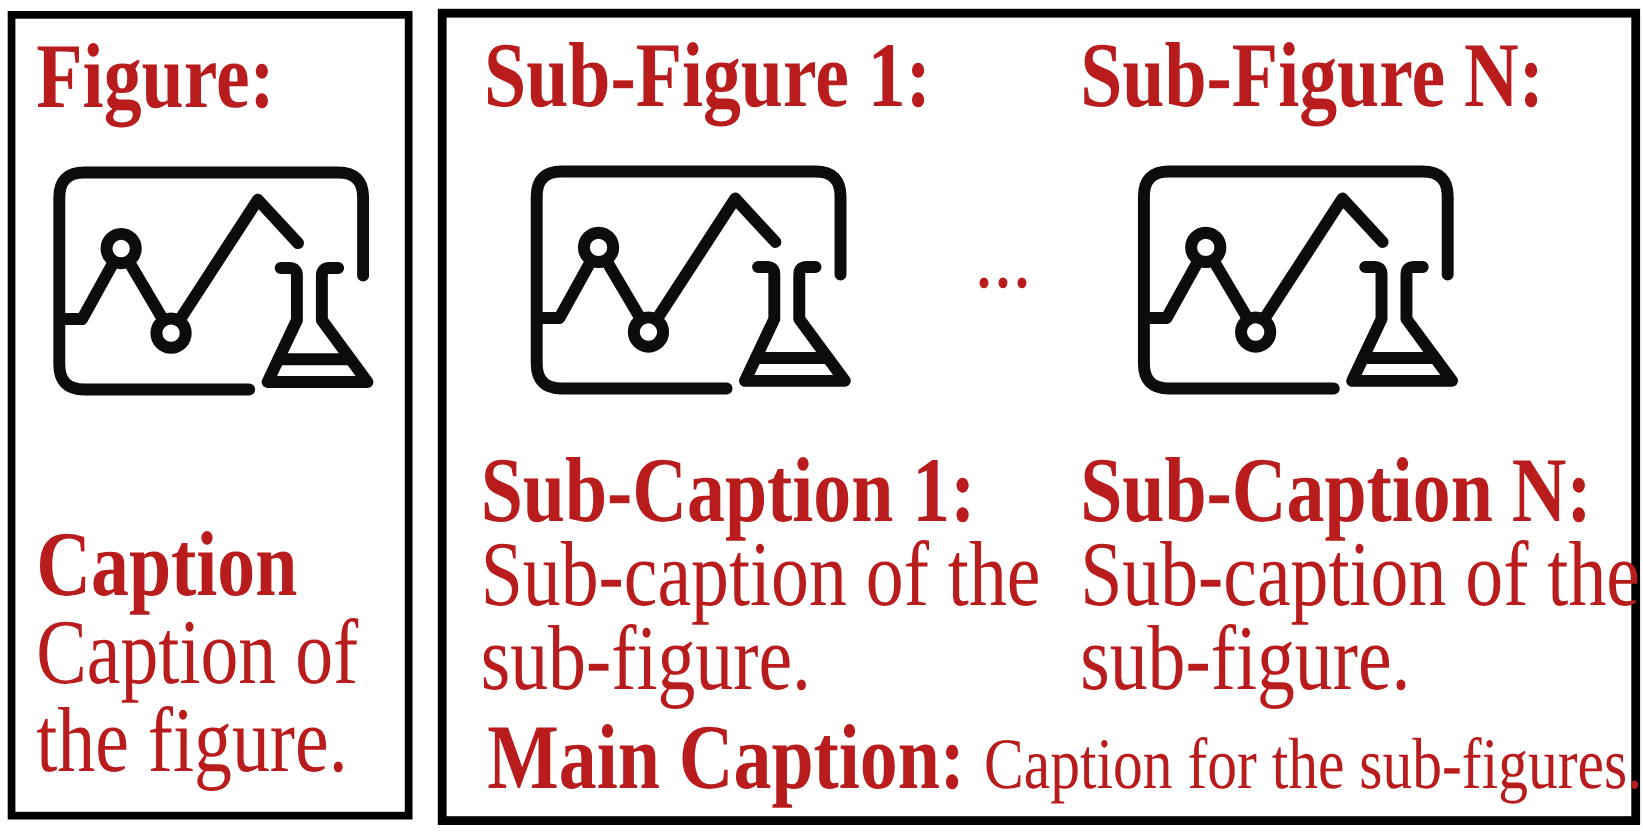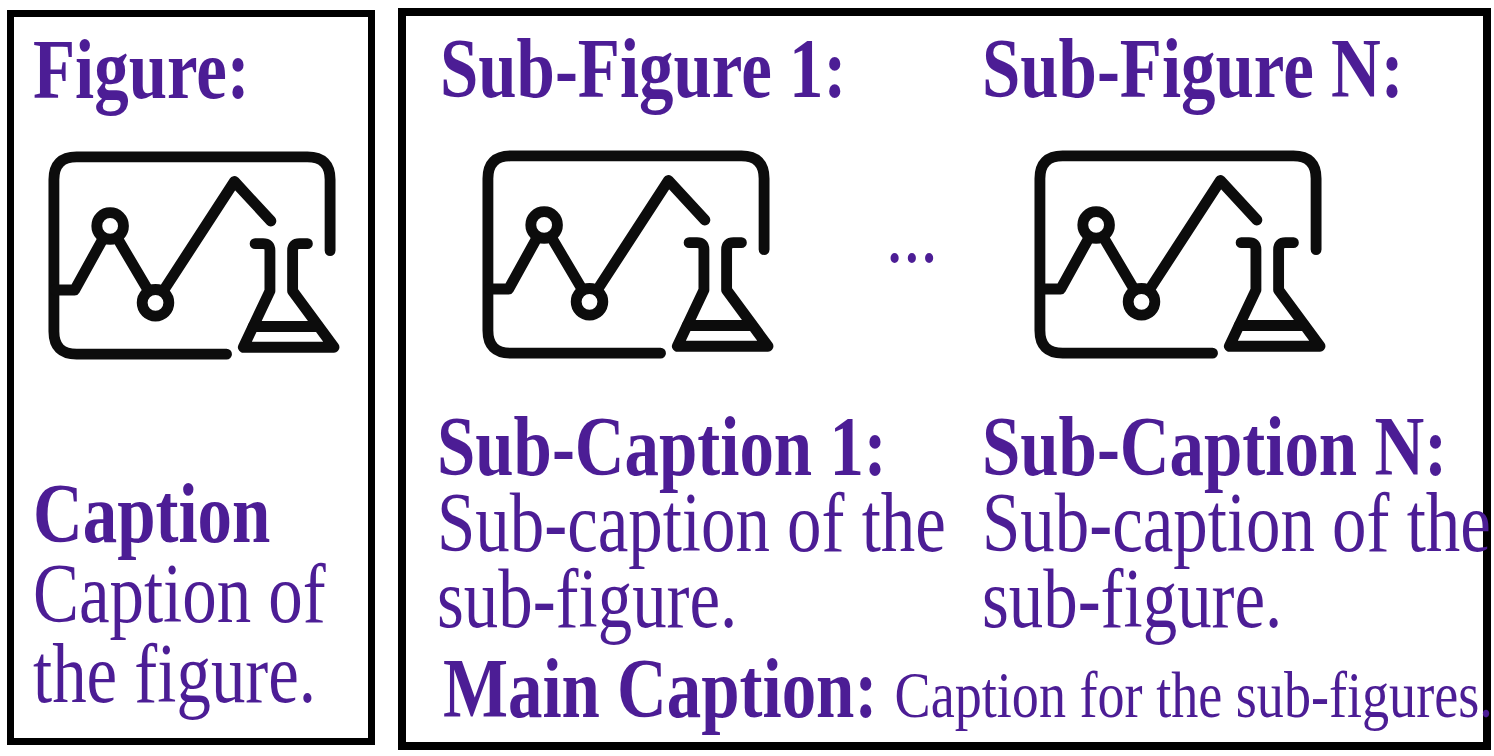--- a/index.html
+++ b/index.html
@@ -2,21 +2,21 @@
 <html><head>
 <meta charset="utf-8">
 <style>
   html,body{margin:0;padding:0;background:#ffffff;}
   .page{
     position:relative;
     width:1494px;height:756px;
     background:#ffffff;
     overflow:hidden;
     font-family:"Liberation Serif","DejaVu Serif",serif;
-    color:#4c1d95;
+    color:#b91c1c;
   }
   .panel{
     position:absolute;
     background:#ffffff;
     box-sizing:border-box;
   }
   .panel-left{
     left:7px;top:10px;width:368px;height:735px;
     border:7px solid #000;
   }

